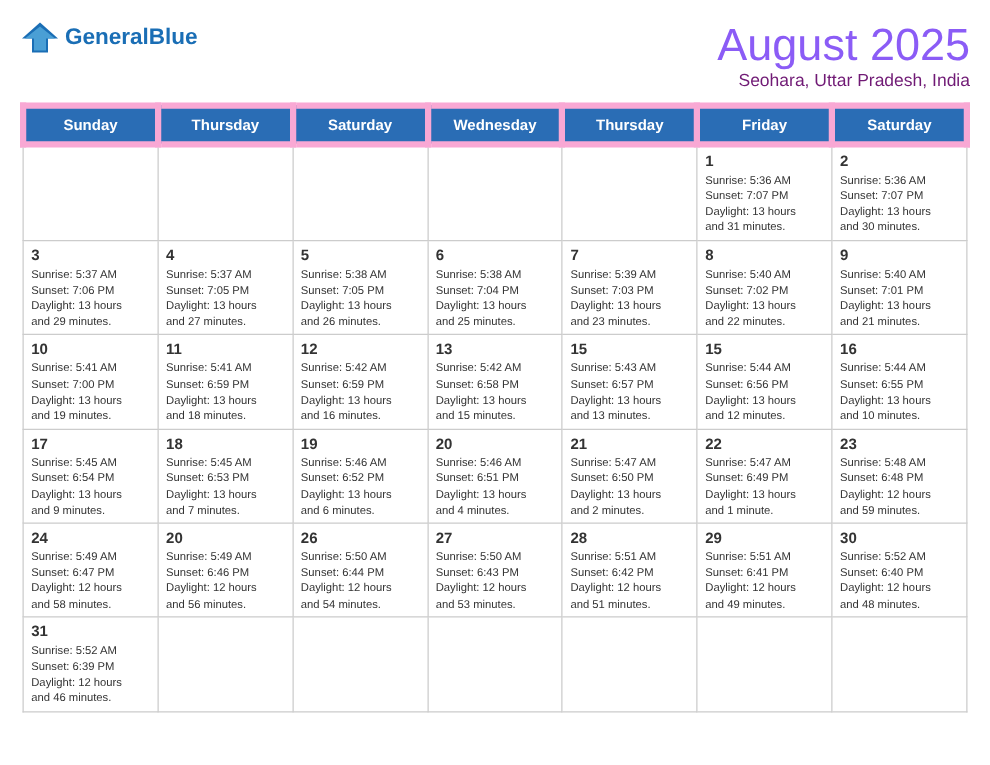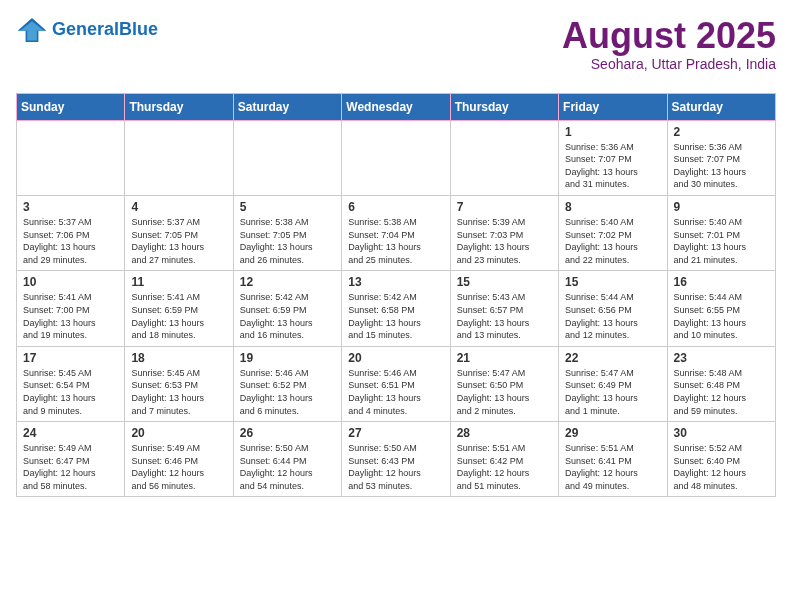--- a/index.html
+++ b/index.html
@@ -7,21 +7,21 @@
       font-family: Arial, sans-serif;
       background: #fff;
       width: 792px;
       min-height: 612px;
       padding: 16px;
     }
     .header-section {
       display: flex;
       justify-content: space-between;
       align-items: flex-start;
-      margin-bottom: 21px;
+      margin-bottom: 10px;
     }
     .logo {
       display: flex;
       align-items: center;
       gap: 4px;
     }
     .logo-text {
       font-size: 18px;
       color: #333;
       font-weight: normal;
@@ -33,41 +33,41 @@
     }
     .logo-icon {
       width: 32px;
       height: 28px;
     }
     .title-block {
       text-align: right;
     }
     .month-title {
       font-size: 36px;
-      font-weight: bold;
-      color: #701a75;
+      font-weight: normal;
+      color: #8b5cf6;
       line-height: 1.1;
     }
     .subtitle {
       font-size: 14px;
       color: #701a75;
     }
     .calendar {
       width: 100%;
       border-collapse: collapse;
       border: 1px solid #ccc;
     }
     .calendar th {
       background-color: #2a6db5;
       color: #fff;
       font-size: 12px;
       font-weight: bold;
-      text-align: left;
+      text-align: center;
       padding: 6px 4px;
-      border: 1px solid #f9a8d4;
+      border: 5px solid #f9a8d4;
     }
     .calendar td {
       border: 1px solid #ccc;
       vertical-align: top;
       padding: 4px 6px;
       font-size: 9.5px;
       color: #333;
       width: calc(100% / 7);
       min-height: 70px;
       height: 70px;
@@ -340,14 +340,29 @@
 and 49 minutes.</div>
         </td>
         <td>
           <span class="day-number">30</span>
           <div class="day-info" style="white-space: pre-line;">Sunrise: 5:52 AM
 Sunset: 6:40 PM
 Daylight: 12 hours
 and 48 minutes.</div>
         </td>
       </tr>
+      <tr class="last-row">
+        <td>
+          <span class="day-number">31</span>
+          <div class="day-info" style="white-space: pre-line;">Sunrise: 5:52 AM
+Sunset: 6:39 PM
+Daylight: 12 hours
+and 46 minutes.</div>
+        </td>
+        <td class="empty-cell"></td>
+        <td class="empty-cell"></td>
+        <td class="empty-cell"></td>
+        <td class="empty-cell"></td>
+        <td class="empty-cell"></td>
+        <td class="empty-cell"></td>
+      </tr>
     </tbody>
 </table>
 
 </body></html>

